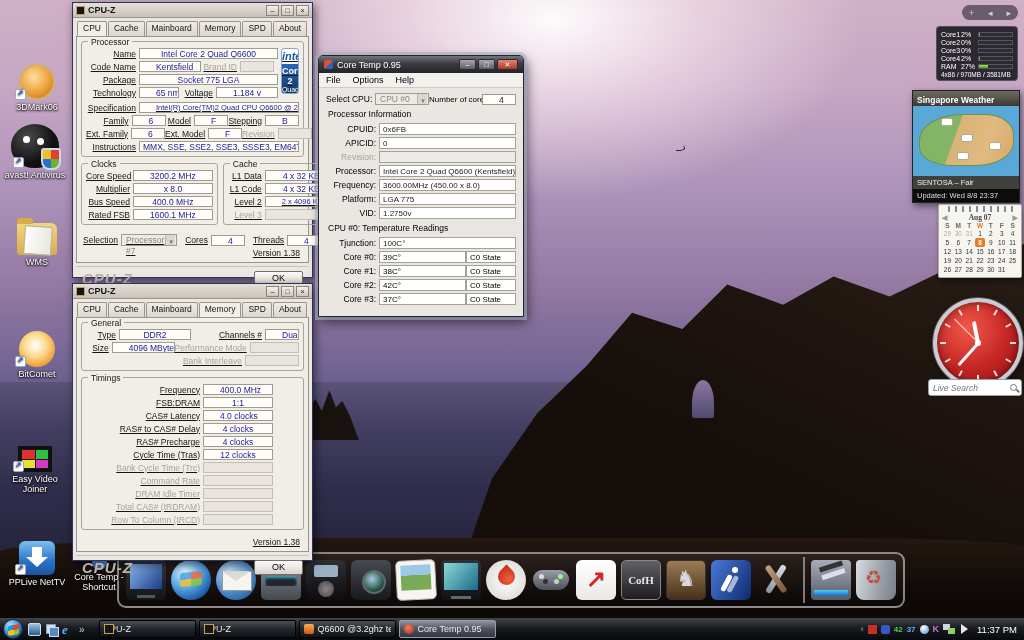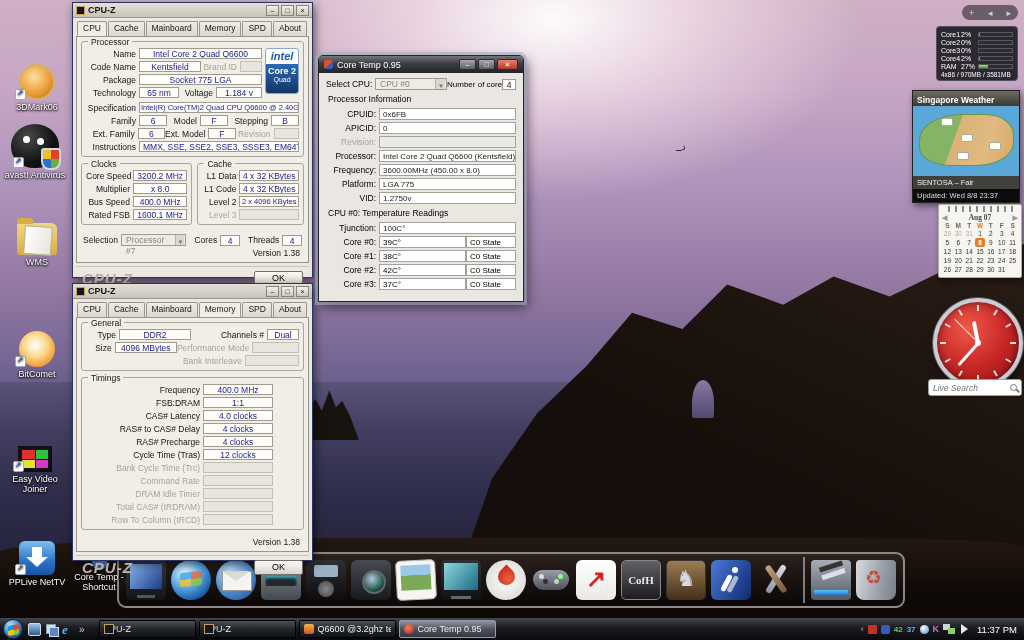--- a/index.html
+++ b/index.html
@@ -45,26 +45,26 @@
 
 
 .cpuz { position:absolute; width:241px; background:#ece8e1; border:1px solid #2a3464; box-shadow:2px 3px 9px rgba(0,0,0,.55); z-index:10; font-size:8.5px; color:#151515; }
 .tbar { height:15px; background:linear-gradient(180deg,#e4e0d8,#c8c3ba); border-bottom:1px solid #9a958c; display:flex; align-items:center; padding:0 3px; }
 .tbar .tico { width:9px; height:9px; background:#14141c; border:1px solid #caa24a; margin-right:3px; }
 .tbar .ttl { flex:1; font-weight:bold; font-size:9px; }
 .winbtn { width:13px; height:11px; margin-left:2px; background:linear-gradient(#f4f1ea,#ccc7be); border:1px solid #8a857c; font-size:7px; line-height:9px; text-align:center; color:#222; }
 .tabs { display:flex; padding:3px 4px 0; }
 .tab { border:1px solid #9a958c; border-bottom:none; border-radius:2px 2px 0 0; padding:1px 5px 2px; margin-right:1px; background:linear-gradient(#f0ece5,#dcd7ce); font-size:8.5px; }
 .tab.active { background:#f1eee7; padding-bottom:3px; }
-.pane { margin:0 3px 3px; border:1px solid #9a958c; background:#f1eee7; padding:4px 4px 2px; }
+.pane { margin:0 3px 3px; border:1px solid #9a958c; background:#f1eee7; padding:4px 4px 2px;text-decoration:underline; }
 .grp { border:1px solid #aaa59c; border-radius:3px; position:relative; padding:6px 4px 2px; margin-bottom:6px; }
 .grp .lgd { position:absolute; top:-5px; left:6px; background:#f1eee7; padding:0 3px; font-size:8.5px; }
 .frow { display:flex; align-items:center; margin-bottom:2px; }
 .flbl { text-align:right; margin-right:3px; white-space:nowrap; }
-.fbox { border:1px solid #a09b90; background:#fefdfa; color:#1a1a96; text-align:center; height:11px; line-height:10px; font-size:8.5px; white-space:nowrap; overflow:hidden; padding:0 1px; }
+.fbox { border:1px solid #a09b90; background:#fefdfa; color:#1a1a96; text-align:center; height:11px; line-height:10px; font-size:8.5px; white-space:nowrap; overflow:hidden; padding:0 16px; }
 .fbox.left { text-align:left; padding-left:3px; }
 .dis { color:#a8a398 !important; }
 .fbox.disb { background:#e9e5de; border-color:#c4bfb4; }
 .ddl { border:1px solid #a09b90; background:#eeebe4; color:#8a867c; height:12px; line-height:11px; padding:0 12px 0 4px; position:relative; font-size:8.5px; }
 .ddl i { position:absolute; right:1px; top:0; font-style:normal; font-size:6px; color:#777; border-left:1px solid #b8b3a8; padding:2px 1px 0 2px; height:10px; background:#dcd7ce; }
 .ilogo { width:48px; height:46px; border:1px solid #8aa8cc; border-radius:3px; background:#fff; overflow:hidden; text-align:center; margin-left:3px; }
 .ilogo .ib { font-size:11px; font-weight:bold; color:#1858a8; font-style:italic; line-height:15px; }
 .ilogo .ic { background:linear-gradient(180deg,#2a68b8,#10325e); color:#fff; height:31px; padding-top:2px; }
 .ilogo .ic b { display:block; font-size:9px; }
 .ilogo .ic span { display:block; font-size:7px; }
@@ -413,20 +413,25 @@
 </div>
 
 <div class="ct">
   <div class="ctbar">
     <div class="tico2"></div>
     <div class="ttl">Core Temp 0.95</div>
     <div class="ctbtn">‒</div>
     <div class="ctbtn">□</div>
     <div class="ctbtn close">✕</div>
   </div>
+  <div class="menubar">
+    <span>File</span>
+    <span>Options</span>
+    <span>Help</span>
+  </div>
   <div class="ctbody">
     <div class="frow" style="margin-bottom:4px;">
       <span class="flbl" style="width:46px;">Select CPU:</span>
       <span class="ddl" style="width:72px;"><span>CPU #0</span><i>▼</i></span>
       <span class="flbl" style="flex:1;font-size:8px;">Number of cores</span>
       <span class="fbox" style="width:14px;color:#222;">4</span>
     </div>
     <div class="sect">Processor Information</div>
     <div class="frow">
         <span class="flbl">CPUID:</span>

